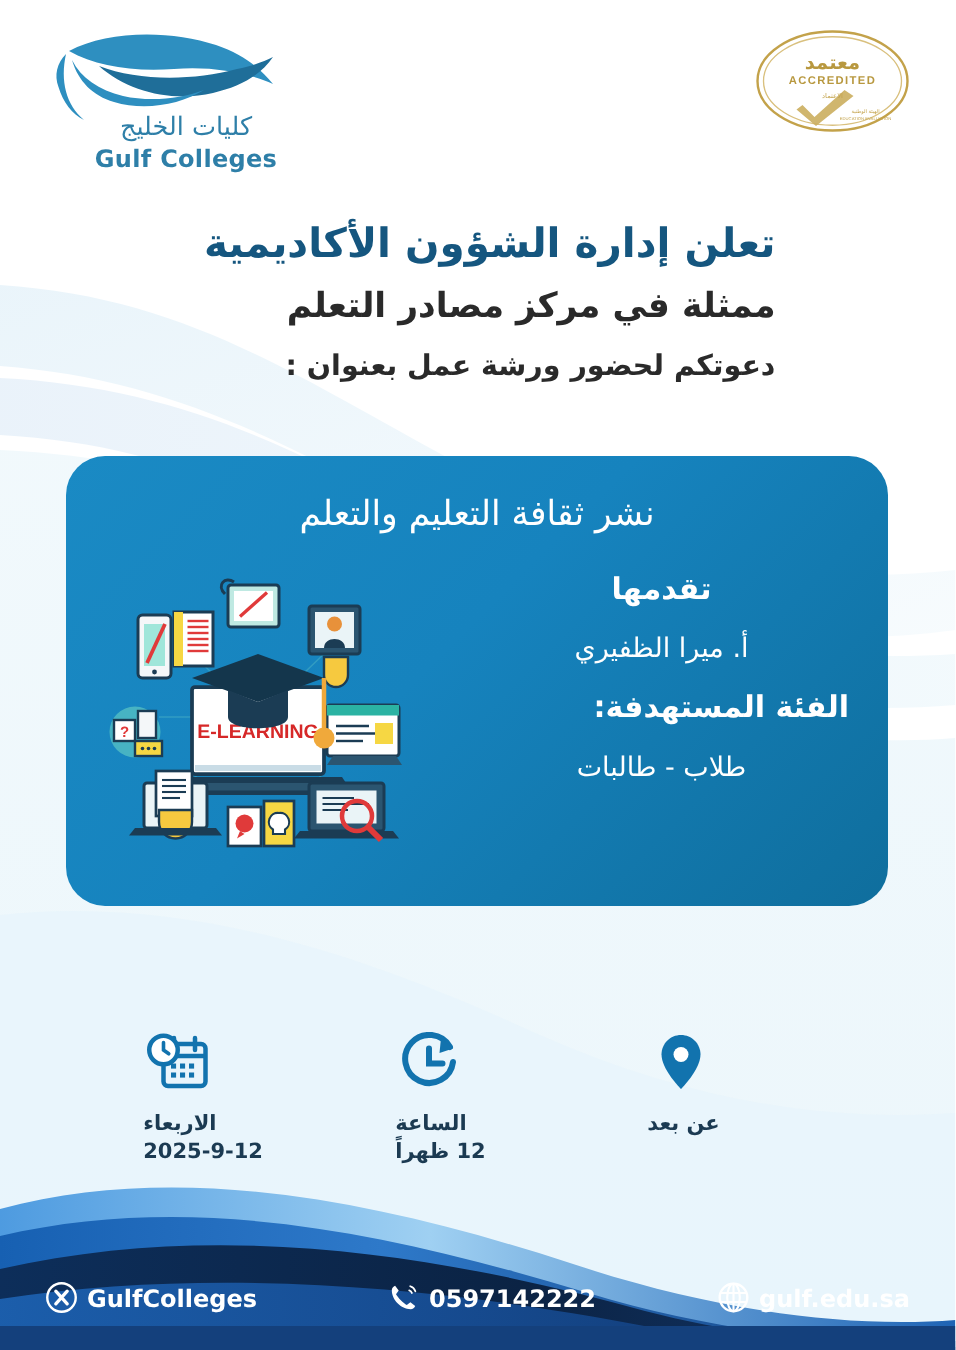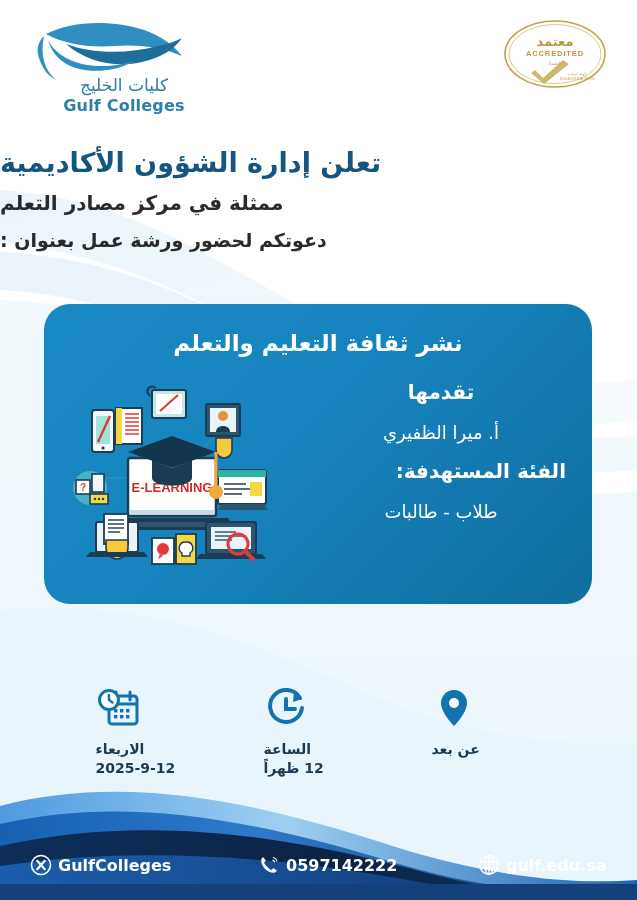--- a/index.html
+++ b/index.html
@@ -80,33 +80,33 @@
     width: 108px;
     height: 72px;
   }
 
   
   .announce {
     position: absolute;
     top: 146px;
     left: 0;
     width: 517px;
-    text-align: left;
+    text-align: right;
     direction: rtl;
   }
   .announce-title {
     font-size: 27px;
     font-weight: bold;
     color: #15567F;
     letter-spacing: 0px;
     line-height: 1.25;
     margin: 0 0 10px 0;
   }
   .announce-sub {
-    font-size: 20px;
+    font-size: 23px;
     font-weight: bold;
     color: #2A2A2A;
     line-height: 1.3;
     margin: 0 0 12px 0;
   }
   .announce-invite {
     font-size: 19px;
     font-weight: bold;
     color: #2A2A2A;
     line-height: 1.3;
@@ -124,21 +124,21 @@
     background: linear-gradient(135deg, #1A8AC4 0%, #1683BE 45%, #0F6E9D 100%);
     overflow: hidden;
   }
   .card-title {
     position: absolute;
     top: 26px;
     right: 0;
     width: 548px;
     text-align: center;
     font-size: 23px;
-    font-weight: bold;
+    font-weight: normal;
     color: #ffffff;
     direction: rtl;
     letter-spacing: 0.3px;
   }
   .card-right {
     position: absolute;
     top: 76px;
     right: 26px;
     width: 250px;
     text-align: center;

